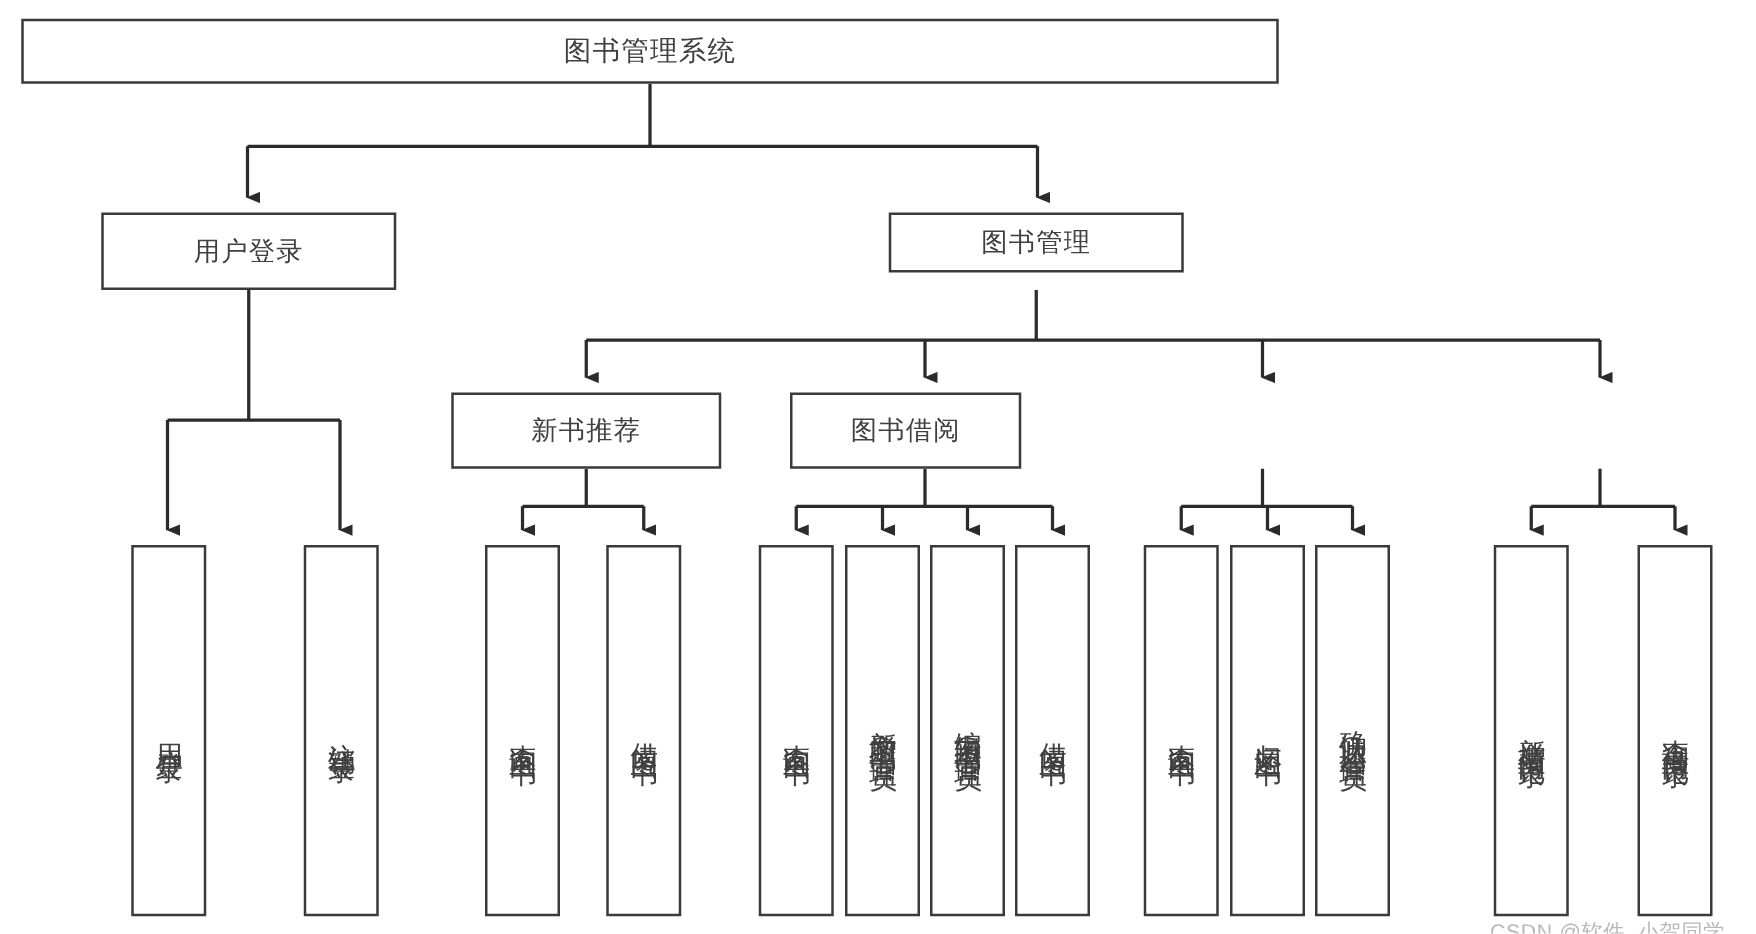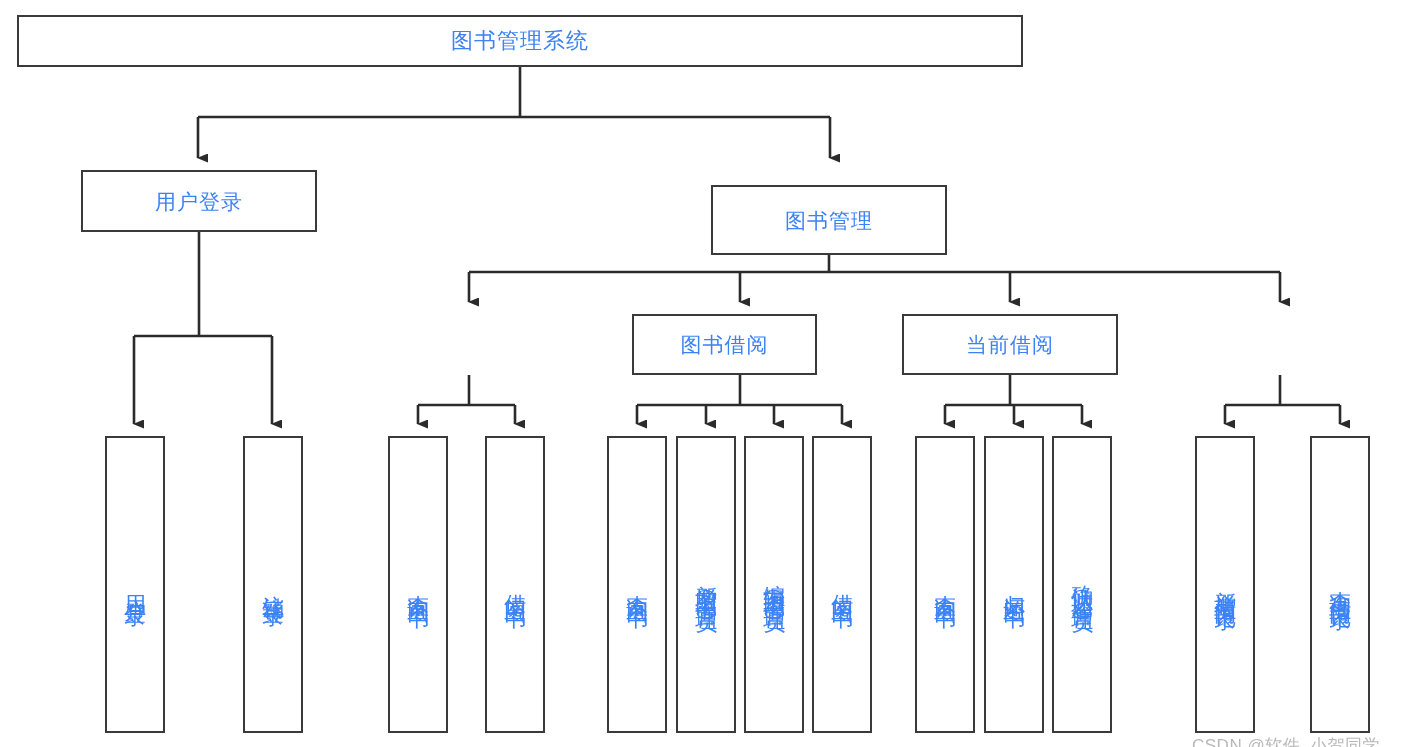--- a/index.html
+++ b/index.html
@@ -26,21 +26,21 @@
     height: 747px;
   }
   .node {
     position: absolute;
     box-sizing: border-box;
     border: 2.5px solid #3a3a3a;
     background: #ffffff;
     display: flex;
     align-items: center;
     justify-content: center;
-    color: #3b82f6;
+    color: #404040;
     line-height: 1.0;
   }
   .node-label {
     display: block;
     text-align: center;
     white-space: nowrap;
   }
   
   .node.horiz .node-label {
     font-size: 21px;
@@ -128,29 +128,29 @@
     </g>
   </svg>
 
   <div class="node horiz root" id="n-root" style="left: 17px; top: 15px; width: 1006px; height: 52px;">
     <span class="node-label">图书管理系统</span>
   </div>
 
   <div class="node horiz" id="n-l2-0" style="left: 81px; top: 170px; width: 236px; height: 62px;">
     <span class="node-label">用户登录</span>
   </div>
-  <div class="node horiz" id="n-l2-1" style="left: 711px; top: 185px; width: 236px; height: 70px;">
+  <div class="node horiz" id="n-l2-1" style="left: 711px; top: 170px; width: 236px; height: 48px;">
     <span class="node-label">图书管理</span>
   </div>
 
+  <div class="node horiz" id="n-l3-0" style="left: 361px; top: 314px; width: 216px; height: 61px;">
+    <span class="node-label">新书推荐</span>
+  </div>
   <div class="node horiz" id="n-l3-1" style="left: 632px; top: 314px; width: 185px; height: 61px;">
     <span class="node-label">图书借阅</span>
-  </div>
-  <div class="node horiz" id="n-l3-2" style="left: 902px; top: 314px; width: 216px; height: 61px;">
-    <span class="node-label">当前借阅</span>
   </div>
 
   <div class="node vert" id="n-leaf-0" style="left: 105px; top: 436px; width: 60px; height: 297px;">
     <span class="node-label">用户登录</span>
   </div>
   <div class="node vert" id="n-leaf-1" style="left: 243px; top: 436px; width: 60px; height: 297px;">
     <span class="node-label">注销登录</span>
   </div>
   <div class="node vert" id="n-leaf-2" style="left: 388px; top: 436px; width: 60px; height: 297px;">
     <span class="node-label">查询图书</span>

